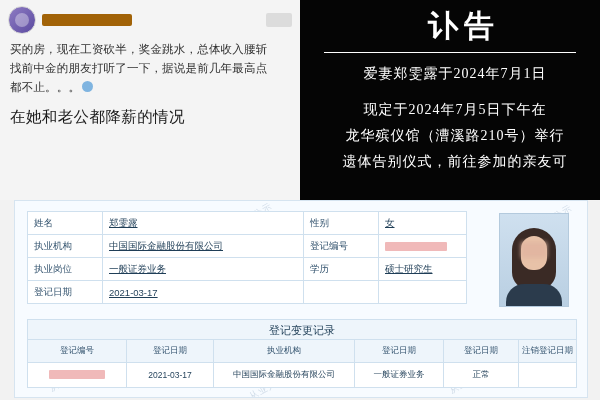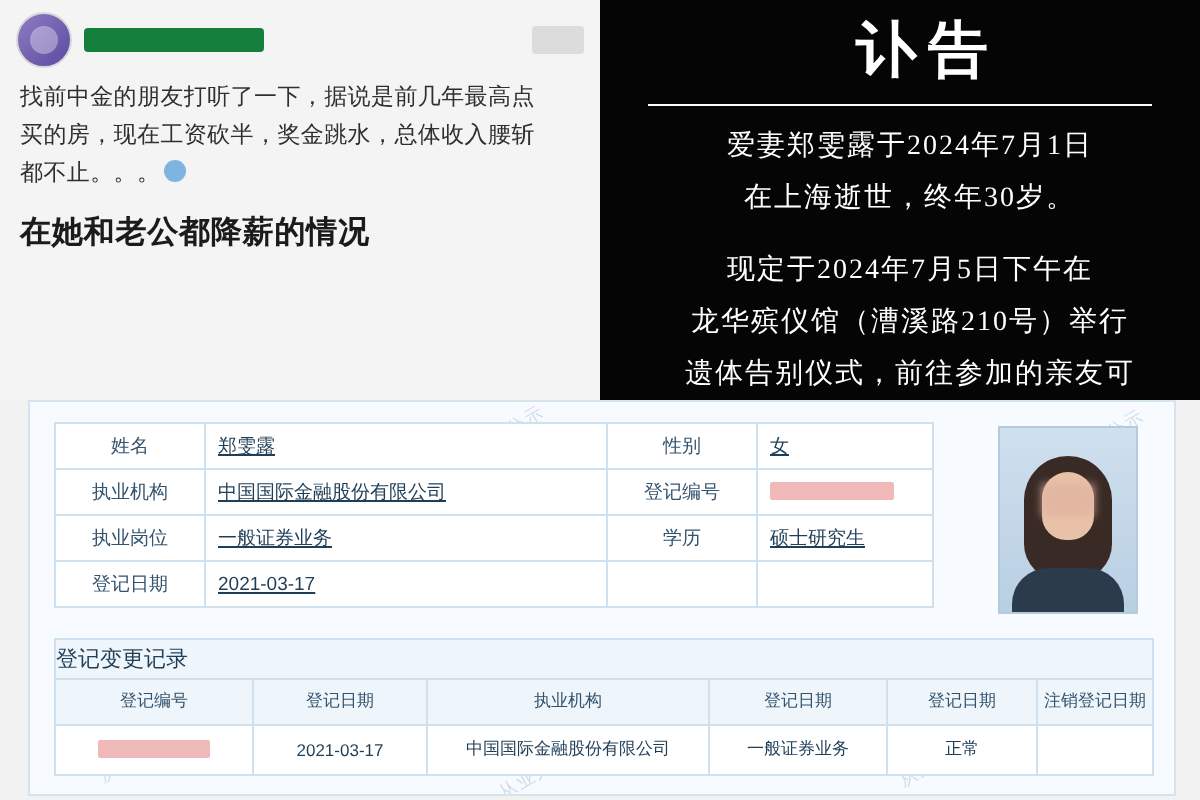--- a/index.html
+++ b/index.html
@@ -58,21 +58,21 @@
   .post-names {
     display: flex;
     flex-direction: column;
     justify-content: center;
     line-height: 1.25;
     min-width: 0;
   }
   .post-name {
     font-size: 11px;
     color: #4a4a4a;
-    background: #15803d;
+    background: #a16207;
     color: transparent;
     border-radius: 2px;
     padding: 0 2px;
     width: 86px;
     height: 12px;
   }
   .post-meta {
     font-size: 9px;
     color: #9a9a9a;
     margin-top: 3px;
@@ -98,21 +98,21 @@
     border-radius: 50%;
     background: #7fb4e0;
     vertical-align: -1px;
     margin-left: 2px;
   }
   .post-bigtext {
     padding: 6px 10px 0 10px;
     font-size: 15.5px;
     line-height: 1.75;
     color: #1b1b1b;
-    font-weight: 700;
+    font-weight: 400;
     letter-spacing: 0.4px;
   }
 
   
   .obit {
     position: absolute;
     left: 300px;
     top: 0;
     width: 300px;
     height: 200px;
@@ -178,21 +178,21 @@
   }
   table.info td {
     border: 1px solid #cfe0ee;
     height: 22px;
     padding: 0 6px;
     background: #ffffff;
   }
   td.lbl {
     background: #eef5fb;
     width: 62px;
-    text-align: center;
+    text-align: left;
     color: #33536e;
   }
   td.val {
     color: #1f3e57;
     text-decoration: underline;
   }
   .redact {
     display: inline-block;
     height: 9px;
     background: #f0b9b9;
@@ -245,21 +245,21 @@
     border-radius: 18px 18px 0 0;
     background: #2b3b4c;
   }
   .section-title {
     position: absolute;
     left: 12px;
     top: 118px;
     width: 548px;
     height: 20px;
     line-height: 20px;
-    text-align: left;
+    text-align: center;
     font-size: 11px;
     color: #1f3e57;
     background: #eef5fb;
     border: 1px solid #cfe0ee;
     border-bottom: none;
   }
   table.changes {
     position: absolute;
     left: 12px;
     top: 138px;
@@ -291,37 +291,36 @@
 
   <div class="post">
     <div class="post-header">
       <div class="avatar"></div>
       <div class="post-names">
         <div class="post-name">联盛小透明</div>
       </div>
       <div class="post-badge"></div>
     </div>
     <div class="post-body">
+      <div>买的房，现在工资砍半，奖金跳水，总体收入腰斩</div>
       <div>找前中金的朋友打听了一下，据说是前几年最高点</div>
-      <div>买的房，现在工资砍半，奖金跳水，总体收入腰斩</div>
       <div>
         <span>都不止。。。</span><span class="emoji-dot"></span>
       </div>
     </div>
     <div class="post-bigtext">
       <div>在她和老公都降薪的情况</div>
     </div>
   </div>
 
   <div class="obit">
     <div class="obit-title">讣告</div>
     <div class="obit-rule"></div>
     <div class="obit-para">
       <div>爱妻郑雯露于2024年7月1日</div>
-      <div>在上海逝世，终年30岁。</div>
     </div>
     <div class="obit-para second">
       <div>现定于2024年7月5日下午在</div>
       <div>龙华殡仪馆（漕溪路210号）举行</div>
       <div>遗体告别仪式，前往参加的亲友可</div>
     </div>
   </div>
 
   <div class="record">
 

